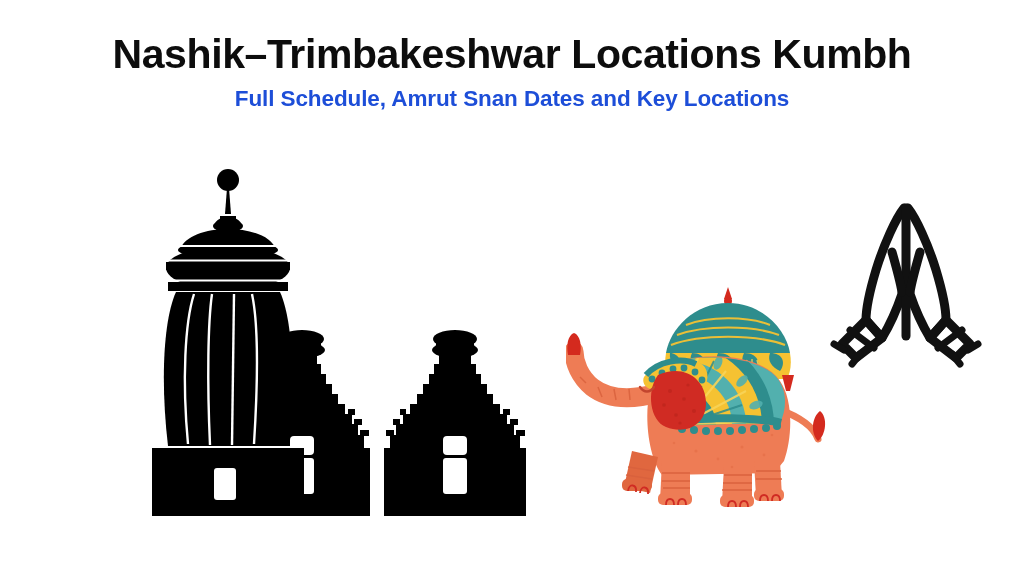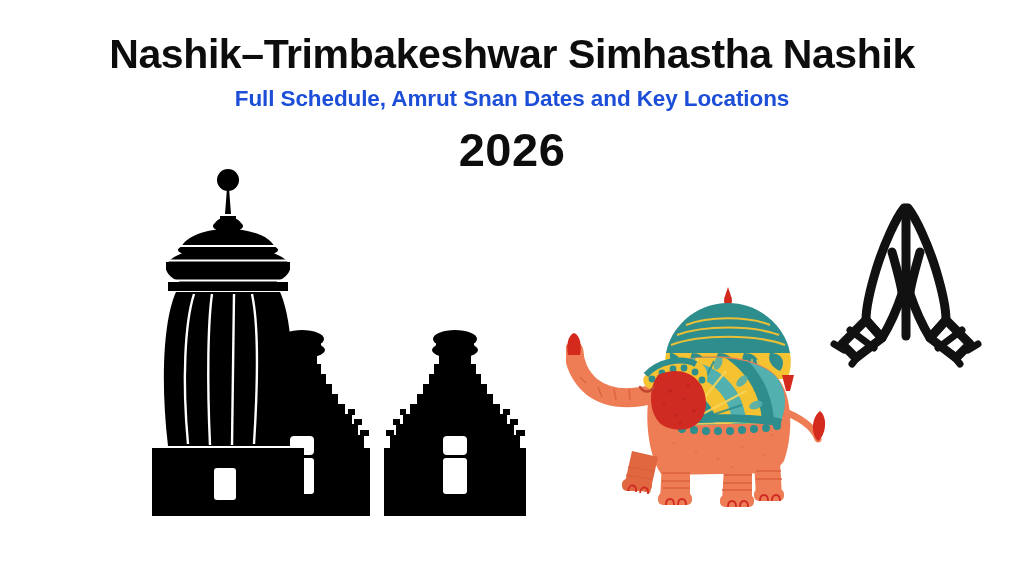--- a/index.html
+++ b/index.html
@@ -82,23 +82,22 @@
     height: 180px;
   }
   .art svg { display: block; width: 100%; height: 100%; }
 </style>
 </head>
 <body>
 
 <div id="poster">
 
   <div class="text-block">
-    <h1 class="title">Nashik–Trimbakeshwar Simhastha Nashik</h1>
+    <h1 class="title">Nashik–Trimbakeshwar Locations Kumbh</h1>
     <h2 class="subtitle">Full Schedule, Amrut Snan Dates and Key Locations</h2>
-    <div class="year">2026</div>
   </div>
 
   <div class="art" id="temple-art">
     <svg viewBox="0 0 432 375" xmlns="http://www.w3.org/2000/svg">
       <g fill="#000000">
 
         <g>
 
           <rect x="94" y="290" width="136" height="68"></rect>
 

